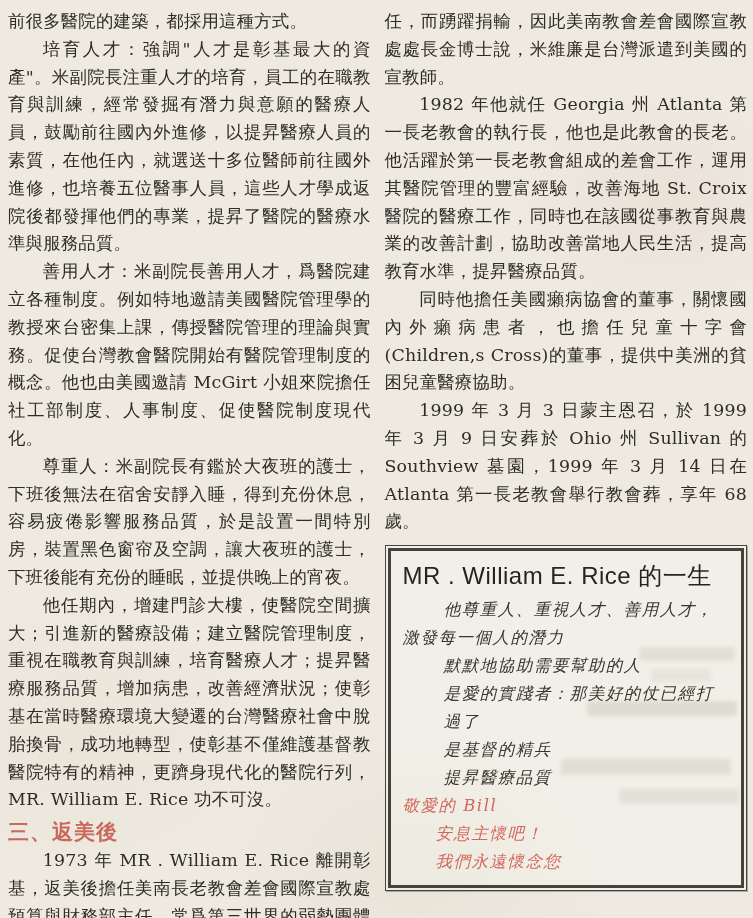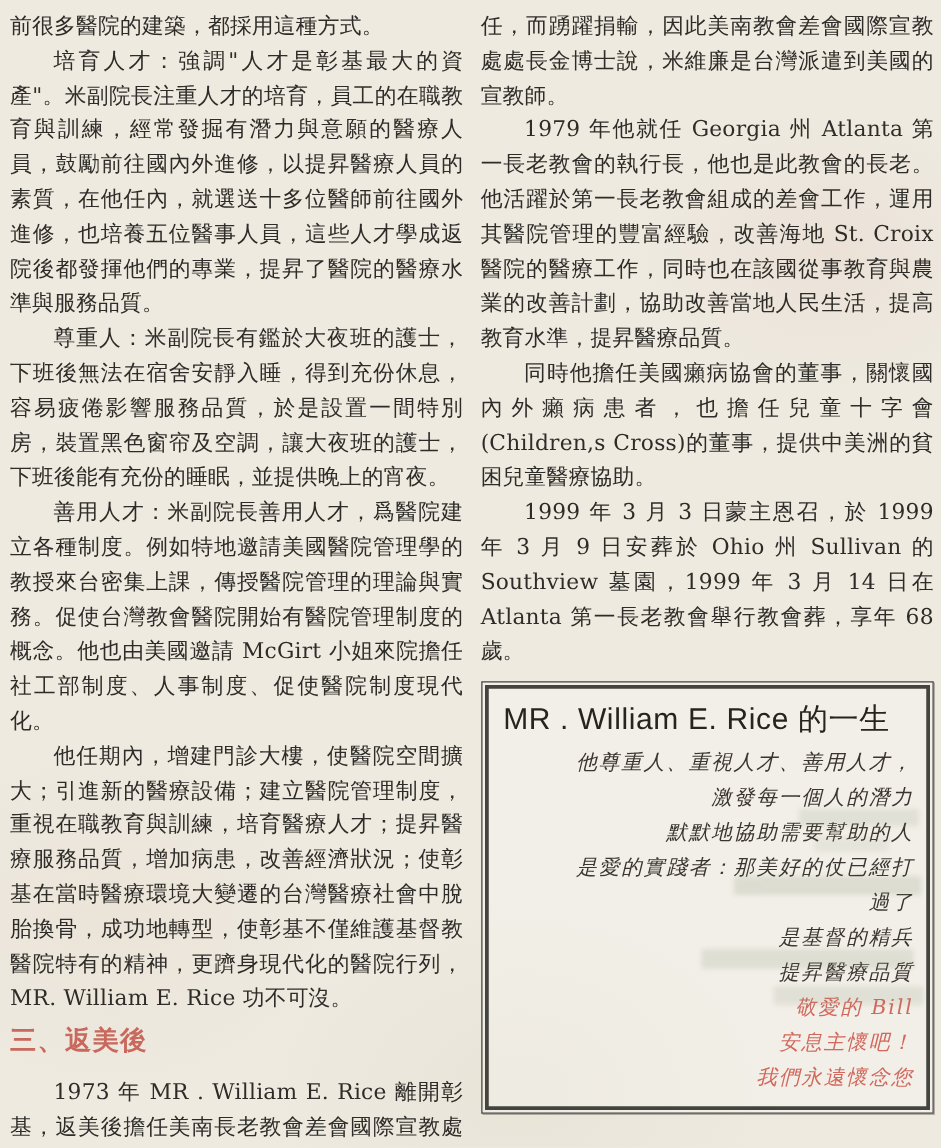--- a/index.html
+++ b/index.html
@@ -17,40 +17,40 @@
     font-family:"DejaVu Serif","Liberation Serif",serif;
     color:var(--ink);
   }
   .page{width:753px;height:918px;padding:8px 6px 0 8px;}
   .columns{display:flex;gap:14px;height:100%;}
   .col{flex:1 1 0;min-width:0;font-size:17.4px;line-height:27.8px;text-align:justify;letter-spacing:.2px;}
   p.body-para{margin:0;}
   p.ind{text-indent:2em;}
   .section-heading{
     font-size:21px;line-height:30px;color:var(--heading-red);
-    margin:3px 0 14px 0;letter-spacing:1px;text-indent:0;
+    margin:3px 0 0 0;letter-spacing:1px;text-indent:0;
   }
   
   .memorial-box{
     margin-top:9px;border:1px solid var(--box-border);padding:2px;
     background:rgba(255,255,255,.25);
     box-shadow:1px 1px 0 rgba(60,58,50,.35);
   }
   .memorial-inner{
     position:relative;border:3px solid var(--box-border);
     padding:7px 10px 9px 12px;overflow:hidden;
   }
   .memorial-title{
     font-family:"Liberation Sans","DejaVu Sans",sans-serif;
     font-size:24px;line-height:32px;color:#26241f;
     letter-spacing:.5px;margin:2px 0 4px 0;
   }
   .hand{
     font-style:italic;color:var(--hand-ink);
-    font-size:16.5px;line-height:28px;letter-spacing:1.5px;text-align:right;
+    font-size:16.5px;line-height:28px;letter-spacing:1.5px;text-align:left;
   }
   .hang{text-indent:2.5em;}
   .ind25{padding-left:2.5em;}
   .ind2{padding-left:2em;}
   .pink{color:var(--pink-ink);}
   
   .ghost{position:absolute;filter:blur(2px);opacity:.14;background:#7e8a6b;border-radius:2px;}
   .g1{right:6px;top:96px;width:96px;height:14px;}
   .g2{right:4px;top:150px;width:150px;height:15px;opacity:.18;}
   .g3{right:10px;top:208px;width:170px;height:16px;opacity:.16;}
@@ -59,30 +59,30 @@
 </style>
 </head>
 <body>
 
 <div class="page">
   <div class="columns">
 
     <div class="col">
       <p class="body-para">前很多醫院的建築，都採用這種方式。</p>
       <p class="body-para ind">培育人才：強調"人才是彰基最大的資產"。米副院長注重人才的培育，員工的在職教育與訓練，經常發掘有潛力與意願的醫療人員，鼓勵前往國內外進修，以提昇醫療人員的素質，在他任內，就選送十多位醫師前往國外進修，也培養五位醫事人員，這些人才學成返院後都發揮他們的專業，提昇了醫院的醫療水準與服務品質。</p>
+      <p class="body-para ind">善用人才：米副院長善用人才，爲醫院建立各種制度。例如特地邀請美國醫院管理學的教授來台密集上課，傳授醫院管理的理論與實務。促使台灣教會醫院開始有醫院管理制度的概念。他也由美國邀請 McGirt 小姐來院擔任社工部制度、人事制度、促使醫院制度現代化。</p>
       <p class="body-para ind">尊重人：米副院長有鑑於大夜班的護士，下班後無法在宿舍安靜入睡，得到充份休息，容易疲倦影響服務品質，於是設置一間特別房，裝置黑色窗帘及空調，讓大夜班的護士，下班後能有充份的睡眠，並提供晚上的宵夜。</p>
-      <p class="body-para ind">善用人才：米副院長善用人才，爲醫院建立各種制度。例如特地邀請美國醫院管理學的教授來台密集上課，傳授醫院管理的理論與實務。促使台灣教會醫院開始有醫院管理制度的概念。他也由美國邀請 McGirt 小姐來院擔任社工部制度、人事制度、促使醫院制度現代化。</p>
       <p class="body-para ind">他任期內，增建門診大樓，使醫院空間擴大；引進新的醫療設備；建立醫院管理制度，重視在職教育與訓練，培育醫療人才；提昇醫療服務品質，增加病患，改善經濟狀況；使彰基在當時醫療環境大變遷的台灣醫療社會中脫胎換骨，成功地轉型，使彰基不僅維護基督教醫院特有的精神，更躋身現代化的醫院行列，MR. William E. Rice 功不可沒。</p>
       <h2 class="section-heading">三、返美後</h2>
       <p class="body-para ind">1973 年 MR . William E. Rice 離開彰基，返美後擔任美南長老教會差會國際宣教處預算與財務部主任，常爲第三世界的弱勢團體與貧困的民眾在美國各地勸募基金。他時常引用台灣教會成功地運用美國捐款的例子，獲得很多人的信</p>
     </div>
 
     <div class="col">
       <p class="body-para">任，而踴躍捐輸，因此美南教會差會國際宣教處處長金博士說，米維廉是台灣派遣到美國的宣教師。</p>
-      <p class="body-para ind">1979 年他就任 Georgia 州 Atlanta 第一長老教會的執行長，他也是此教會的長老。他活躍於第一長老教會組成的差會工作，運用其醫院管理的豐富經驗，改善海地 St. Croix 醫院的醫療工作，同時也在該國從事教育與農業的改善計劃，協助改善當地人民生活，提高教育水準，提昇醫療品質。</p>
+      <p class="body-para ind">1982 年他就任 Georgia 州 Atlanta 第一長老教會的執行長，他也是此教會的長老。他活躍於第一長老教會組成的差會工作，運用其醫院管理的豐富經驗，改善海地 St. Croix 醫院的醫療工作，同時也在該國從事教育與農業的改善計劃，協助改善當地人民生活，提高教育水準，提昇醫療品質。</p>
       <p class="body-para ind">同時他擔任美國癩病協會的董事，關懷國內外癩病患者，也擔任兒童十字會(Children,s Cross)的董事，提供中美洲的貧困兒童醫療協助。</p>
       <p class="body-para ind">1999 年 3 月 3 日蒙主恩召，於 1999 年 3 月 9 日安葬於 Ohio 州 Sullivan 的 Southview 墓園，1999 年 3 月 14 日在 Atlanta 第一長老教會舉行教會葬，享年 68 歲。</p>
 
       <div class="memorial-box">
         <div class="memorial-inner">
           <div class="ghost g1"></div>
           <div class="ghost g2"></div>
           <div class="ghost g3"></div>
           <div class="ghost g4"></div>
           <div class="ghost g5"></div>

